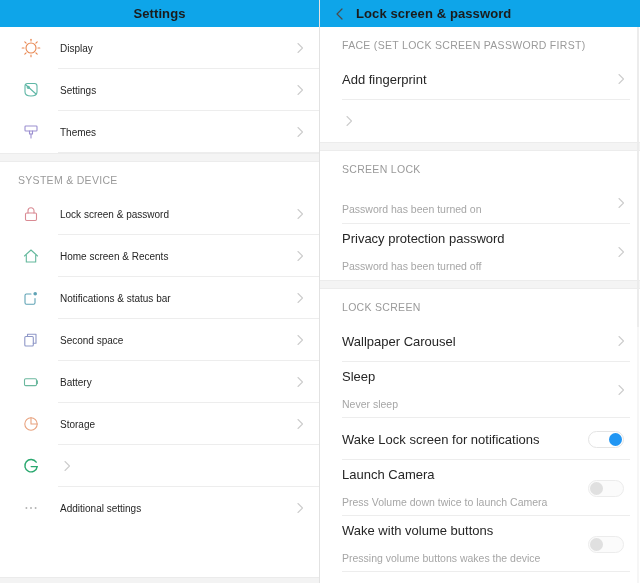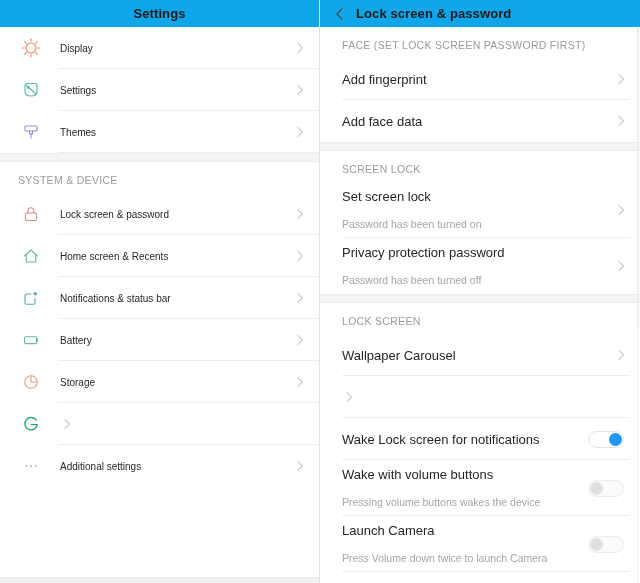--- a/index.html
+++ b/index.html
@@ -247,20 +247,34 @@
           </span>
         </div>
         <div class="row row-left">
           <span class="row-icon">
             <svg width="22" height="22" viewBox="0 0 22 22">
               <path d="M15 11.5 L15 15.8 A1.4 1.4 0 0 1 13.6 17.2 L6.4 17.2 A1.4 1.4 0 0 1 5 15.8 L5 8.4 A1.4 1.4 0 0 1 6.4 7 L11 7" fill="none" stroke="#5fa3b5" stroke-width="1.1" stroke-linecap="round" stroke-linejoin="round"></path>
               <circle cx="15.2" cy="6.8" r="1.8" fill="#5fa3b5"></circle>
             </svg>
           </span>
           <span class="row-label">Notifications &amp; status bar</span>
+          <span class="chev">
+            <svg width="14" height="14" viewBox="0 0 14 14">
+              <path d="M5 2.5 L9.5 7 L5 11.5" fill="none" stroke="#c4c4c4" stroke-width="1.1" stroke-linecap="round" stroke-linejoin="round"></path>
+            </svg>
+          </span>
+        </div>
+        <div class="row row-left">
+          <span class="row-icon">
+            <svg width="22" height="22" viewBox="0 0 22 22">
+              <rect x="4.8" y="7.5" width="8.5" height="9.5" rx="1" fill="none" stroke="#8e97c7" stroke-width="1.1" stroke-linecap="round" stroke-linejoin="round"></rect>
+              <path d="M7.5 7.5 L7.5 5.2 L16 5.2 L16 14.2 L13.3 14.2" fill="none" stroke="#8e97c7" stroke-width="1.1" stroke-linecap="round" stroke-linejoin="round"></path>
+            </svg>
+          </span>
+          <span class="row-label">Second space</span>
           <span class="chev">
             <svg width="14" height="14" viewBox="0 0 14 14">
               <path d="M5 2.5 L9.5 7 L5 11.5" fill="none" stroke="#c4c4c4" stroke-width="1.1" stroke-linecap="round" stroke-linejoin="round"></path>
             </svg>
           </span>
         </div>
         <div class="row row-left">
           <span class="row-icon">
             <svg width="22" height="22" viewBox="0 0 22 22">
               <rect x="4.5" y="7.8" width="12" height="6.8" rx="1.2" fill="none" stroke="#6bb89e" stroke-width="1.1" stroke-linecap="round" stroke-linejoin="round"></rect>
@@ -334,34 +348,30 @@
           <div class="row-text">
             <div class="row-title">Add fingerprint</div>
           </div>
           <span class="chev">
             <svg width="14" height="14" viewBox="0 0 14 14">
               <path d="M5 2.5 L9.5 7 L5 11.5" fill="none" stroke="#c4c4c4" stroke-width="1.1" stroke-linecap="round" stroke-linejoin="round"></path>
             </svg>
           </span>
         </div>
         <div class="row row-right no-divider">
-          <div class="row-text">
-            <div class="row-title">Add face data</div>
-          </div>
           <span class="chev">
             <svg width="14" height="14" viewBox="0 0 14 14">
               <path d="M5 2.5 L9.5 7 L5 11.5" fill="none" stroke="#c4c4c4" stroke-width="1.1" stroke-linecap="round" stroke-linejoin="round"></path>
             </svg>
           </span>
         </div>
         <div class="group-gap"></div>
         <div class="section-head section-head-right">SCREEN LOCK</div>
         <div class="row row-right">
           <div class="row-text">
-            <div class="row-title">Set screen lock</div>
             <div class="row-sub">Password has been turned on</div>
           </div>
           <span class="chev">
             <svg width="14" height="14" viewBox="0 0 14 14">
               <path d="M5 2.5 L9.5 7 L5 11.5" fill="none" stroke="#c4c4c4" stroke-width="1.1" stroke-linecap="round" stroke-linejoin="round"></path>
             </svg>
           </span>
         </div>
         <div class="row row-right no-divider">
           <div class="row-text">
@@ -380,47 +390,51 @@
           <div class="row-text">
             <div class="row-title">Wallpaper Carousel</div>
           </div>
           <span class="chev">
             <svg width="14" height="14" viewBox="0 0 14 14">
               <path d="M5 2.5 L9.5 7 L5 11.5" fill="none" stroke="#c4c4c4" stroke-width="1.1" stroke-linecap="round" stroke-linejoin="round"></path>
             </svg>
           </span>
         </div>
         <div class="row row-right">
+          <div class="row-text">
+            <div class="row-title">Sleep</div>
+            <div class="row-sub">Never sleep</div>
+          </div>
           <span class="chev">
             <svg width="14" height="14" viewBox="0 0 14 14">
               <path d="M5 2.5 L9.5 7 L5 11.5" fill="none" stroke="#c4c4c4" stroke-width="1.1" stroke-linecap="round" stroke-linejoin="round"></path>
             </svg>
           </span>
         </div>
         <div class="row row-right">
           <div class="row-text">
             <div class="row-title">Wake Lock screen for notifications</div>
           </div>
           <span class="toggle on">
             <span class="knob"></span>
           </span>
         </div>
         <div class="row row-right">
           <div class="row-text">
+            <div class="row-title">Launch Camera</div>
+            <div class="row-sub">Press Volume down twice to launch Camera</div>
+          </div>
+          <span class="toggle off">
+            <span class="knob"></span>
+          </span>
+        </div>
+        <div class="row row-right">
+          <div class="row-text">
             <div class="row-title">Wake with volume buttons</div>
             <div class="row-sub">Pressing volume buttons wakes the device</div>
-          </div>
-          <span class="toggle off">
-            <span class="knob"></span>
-          </span>
-        </div>
-        <div class="row row-right">
-          <div class="row-text">
-            <div class="row-title">Launch Camera</div>
-            <div class="row-sub">Press Volume down twice to launch Camera</div>
           </div>
           <span class="toggle off">
             <span class="knob"></span>
           </span>
         </div>
         <div class="row row-right no-divider">
           <div class="row-text">
             <div class="row-title">Advanced settings</div>
           </div>
           <span class="chev">

